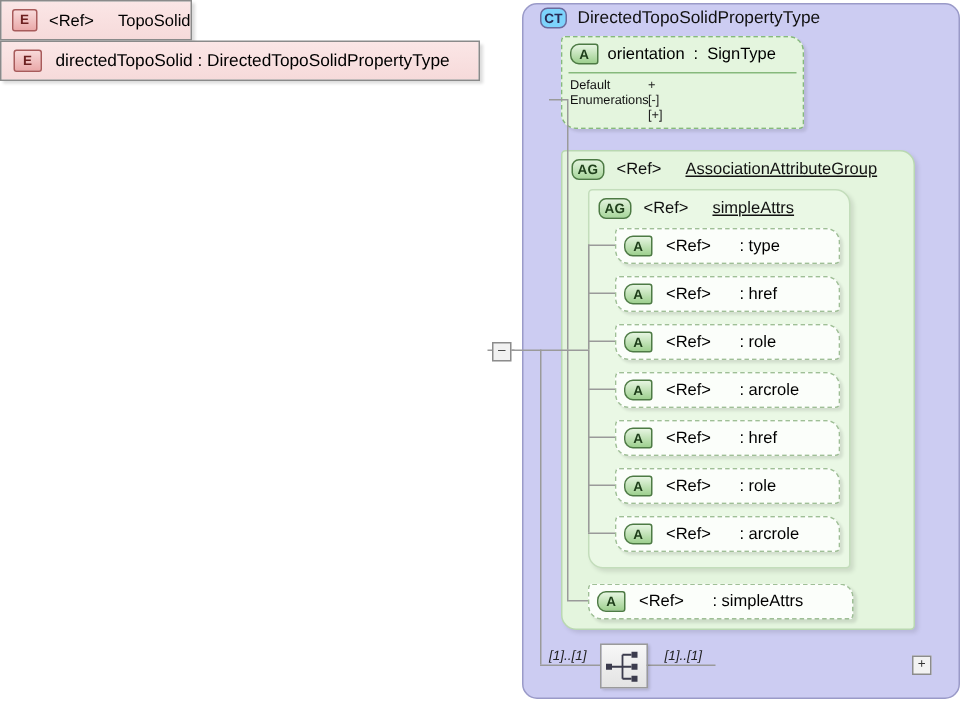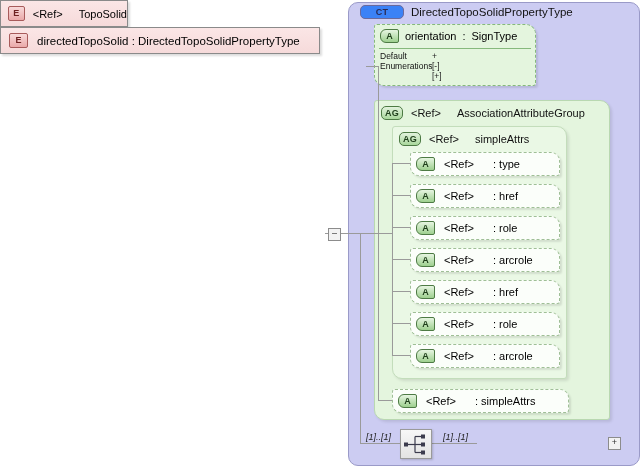--- a/index.html
+++ b/index.html
@@ -32,22 +32,22 @@
   }
 
   
   .badge{
     display:inline-flex;align-items:center;justify-content:center;
     font-size:9px;font-weight:bold;letter-spacing:.2px;
     line-height:1;
     box-sizing:border-box;
   }
   .badge-ct{
-    width:44px;height:14px;border-radius:5px;
-    background:#3b82f6;border:1px solid #6a6a9c;color:#2a2a55;
+    width:18px;height:14px;border-radius:5px;
+    background:#7dd3fc;border:1px solid #6a6a9c;color:#2a2a55;
   }
   .badge-ag{
     width:22px;height:14px;border-radius:5px;
     background:linear-gradient(180deg,#e2f2dd 0%,#a9d79c 100%);
     border:1px solid #4d7a44;color:#20401c;
   }
   .badge-a{
     width:19px;height:14px;border-radius:6px 2px 2px 6px;
     background:linear-gradient(180deg,#e6f5e1 0%,#9ed08f 100%);
     border:1px solid #4d7a44;color:#1d3d19;
@@ -100,21 +100,21 @@
     border-radius:3px 10px 3px 10px;
     box-shadow:2px 2px 3px rgba(0,0,0,.10);
   }
   .ag-head{
     position:absolute;display:flex;align-items:center;gap:8px;
     font-size:11px;white-space:nowrap;
   }
   .ag-outer-head{left:6px;top:5px;}
   .ag-inner-head{left:6px;top:5px;}
   .refname{color:#111;}
-  .typename{color:#111;}
+  .typename{color:#111;text-decoration:underline;}
 
   
   .attr-row{
     position:absolute;height:22px;
     background:#fbfefa;
     border:1px dashed #9fbf96;
     border-radius:3px 9px 3px 9px;
     box-shadow:2px 2px 2px rgba(0,0,0,.10);
     display:flex;align-items:center;
   }

